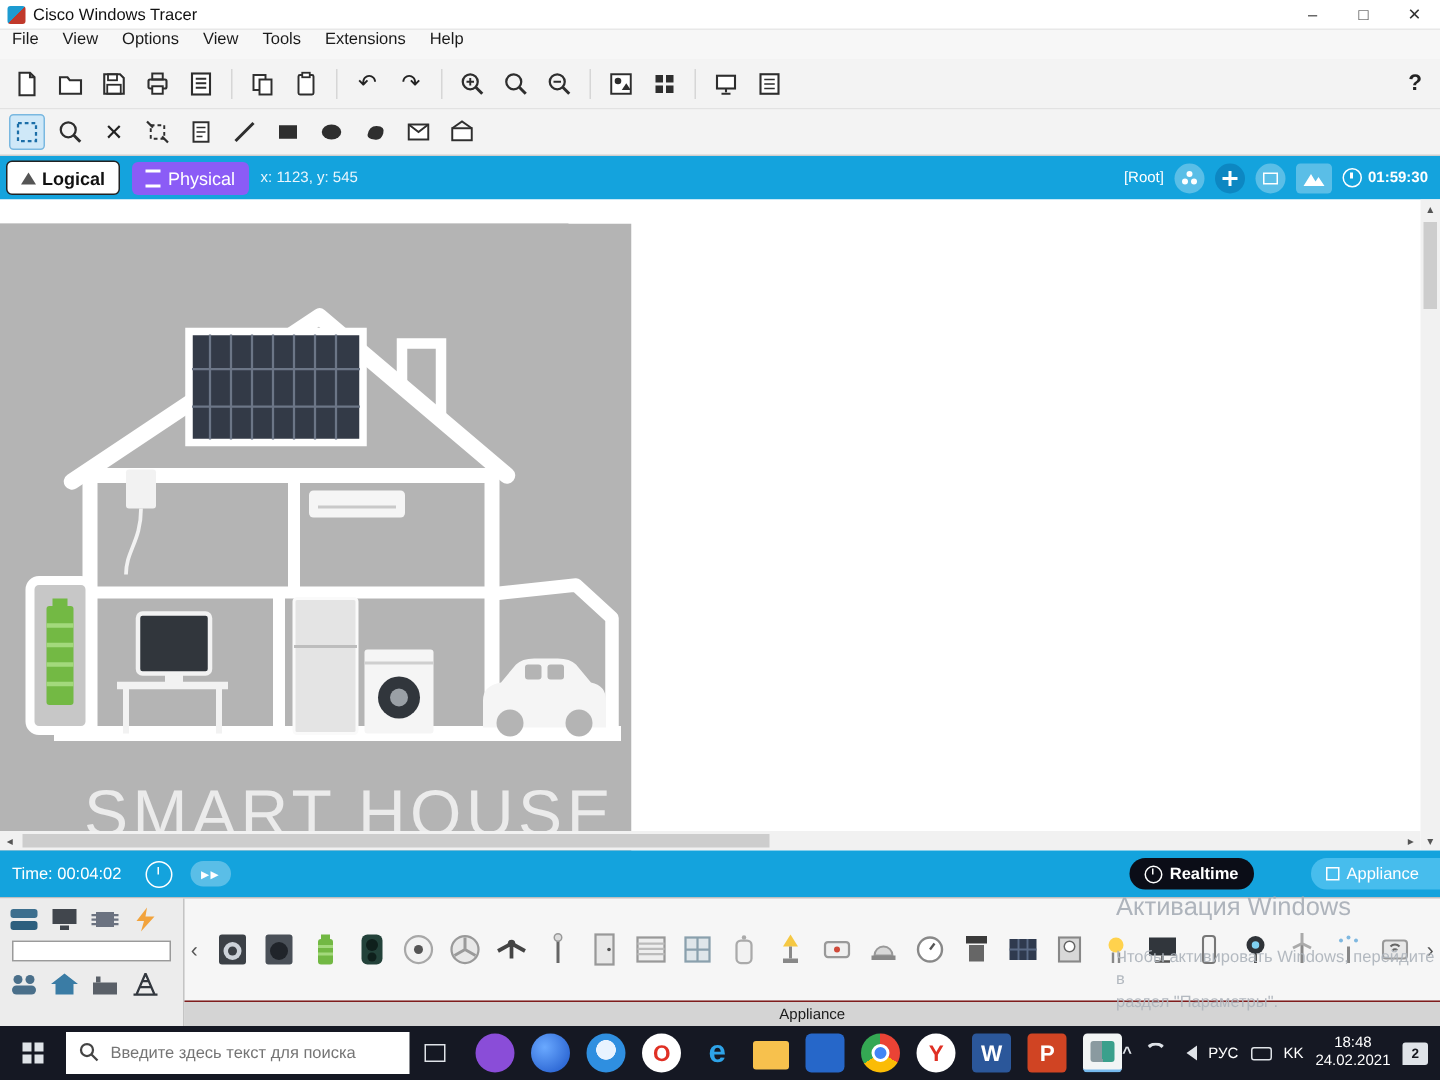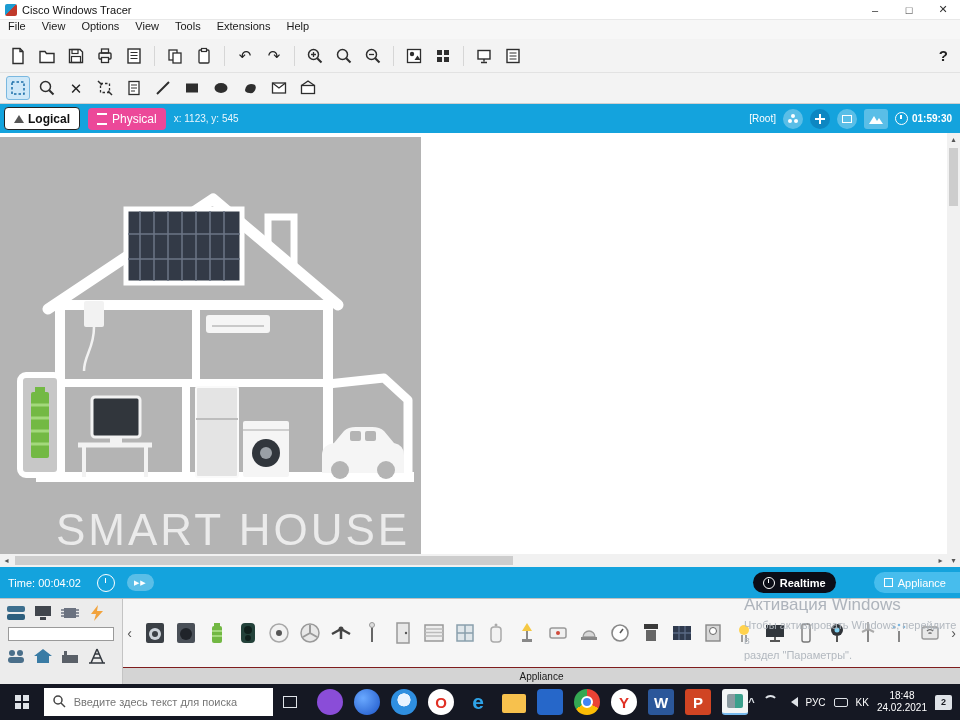--- a/index.html
+++ b/index.html
@@ -25,39 +25,39 @@
   .tbtn.sel{background:#cfe8f8;border:1px solid #7ab8e0;border-radius:3px;}
   .tbtn svg{display:block;}
   .glyph{font-size:15px;color:#222;line-height:1;}
   .sep{width:1px;height:20px;background:#d6d6d6;margin:0 3px;}
   .helpbtn{margin-left:auto;font-size:15px;font-weight:bold;color:#222;background:transparent;border:0;}
 
   
   .wsbar{position:absolute;left:0;top:104px;width:960px;height:29px;background:#14a3dd;display:flex;align-items:center;gap:8px;padding:0 4px;box-sizing:border-box;}
   .tabL{height:21px;background:#fff;border:1px solid #222;border-radius:4px;display:flex;align-items:center;gap:4px;padding:0 9px;font-weight:bold;font-size:12px;color:#111;}
   .tlico{width:0;height:0;border-left:5px solid transparent;border-right:5px solid transparent;border-bottom:8px solid #555;}
-  .tabP{height:22px;background:#ec4899;border-radius:4px;display:flex;align-items:center;gap:5px;padding:0 9px;font-size:12px;color:#fff;}
+  .tabP{height:22px;background:#8b5cf6;border-radius:4px;display:flex;align-items:center;gap:5px;padding:0 9px;font-size:12px;color:#fff;}
   .tpico{width:10px;height:8px;border-top:2px solid #fff;border-bottom:2px solid #fff;}
   .coords{color:#eaf6fd;font-size:10px;}
   .wsright{margin-left:auto;display:flex;align-items:center;gap:7px;padding-right:4px;}
   .rootlbl{color:#fff;font-size:10px;}
   .wsc{width:20px;height:20px;border-radius:50%;border:0;background:rgba(255,255,255,.3);display:flex;align-items:center;justify-content:center;padding:0;}
   .wsc.solid{background:#0d87c2;}
   .dot3{width:4px;height:4px;border-radius:50%;background:#fff;box-shadow:6px 0 0 #fff,3px -5px 0 #fff;margin:4px 6px 0 0;}
   .movex{width:10px;height:10px;background:linear-gradient(#fff,#fff) center/10px 2px no-repeat,linear-gradient(#fff,#fff) center/2px 10px no-repeat;}
   .bgx{width:10px;height:8px;border:1.5px solid #fff;box-sizing:border-box;}
   .wsc.sq{border-radius:3px;width:24px;}
   .mtn{display:block;}
   .envclock{display:flex;align-items:center;gap:4px;color:#fff;font-size:10px;font-weight:bold;}
   .clk{position:relative;width:13px;height:13px;border:1.5px solid #fff;border-radius:50%;box-sizing:border-box;}
   .clk::after{content:"";position:absolute;left:4.2px;top:1.8px;width:1.5px;height:4px;background:#fff;}
 
   
   .canvasband{position:absolute;left:0;top:133px;width:960px;height:434px;background:#fff;}
-  .houseimg{position:absolute;left:0;top:4px;width:379px;height:421px;background:#b4b4b4;}
+  .houseimg{position:absolute;left:0;top:16px;width:379px;height:421px;background:#b4b4b4;}
   .vscroll{position:absolute;right:0;top:0;width:13px;height:434px;background:#f1f1f1;display:flex;flex-direction:column;align-items:center;}
   .hscroll{position:absolute;left:0;bottom:0;height:13px;right:13px;background:#f1f1f1;display:flex;align-items:center;}
   .sarr{font-size:8px;color:#555;line-height:13px;width:13px;text-align:center;}
   .vthumb{width:9px;height:58px;background:#cdcdcd;margin-top:2px;}
   .vsp{flex:1;}
   .hthumb{height:9px;width:498px;background:#cdcdcd;margin-left:2px;}
   .hsp{flex:1;}
 
   
   .timebar{position:absolute;left:0;top:567px;width:960px;height:31px;background:#14a3dd;display:flex;align-items:center;box-sizing:border-box;padding-left:8px;}
@@ -80,21 +80,21 @@
   .catic{width:24px;height:22px;display:flex;align-items:center;justify-content:center;}
   .filter{display:block;width:106px;height:14px;margin:3px auto 1px auto;border:1px solid #9a9a9a;background:#fff;font-size:10px;padding:0 3px;box-sizing:border-box;}
   .devrow{position:absolute;left:123px;top:0;right:0;height:68px;display:flex;align-items:center;}
   .parr{width:13px;height:60px;border:0;background:transparent;color:#555;font-size:14px;padding:0;}
   .apps{display:flex;align-items:center;gap:3px;flex:1;overflow:hidden;margin-left:5px;}
   .ap{width:28px;height:46px;display:flex;align-items:center;justify-content:center;flex:0 0 auto;}
   .devlabel{position:absolute;left:123px;right:0;top:68px;height:18px;background:#d4d4d4;border-top:1px solid #7f1d1d;display:flex;align-items:center;justify-content:center;font-size:10px;color:#1a1a1a;box-sizing:border-box;}
 
   
   .wmark{position:absolute;left:744px;top:595px;z-index:6;pointer-events:none;color:rgba(175,181,189,.95);}
-  .wmark .l1{font-size:17px;display:block;margin-bottom:3px;color:rgba(170,176,184,.95);}
+  .wmark .l1{font-size:17px;display:block;margin-bottom:16px;color:rgba(170,176,184,.95);}
   .wmark .l2{font-size:11px;display:block;line-height:1.35;}
 
   
   .taskbar{position:absolute;left:0;top:684px;width:960px;height:36px;background:#151823;display:flex;align-items:center;z-index:10;}
   .tstart{width:44px;height:36px;border:0;background:transparent;display:flex;align-items:center;justify-content:center;}
   .winlogo{position:relative;left:-4px;top:-4px;width:6px;height:6px;background:#dfe3e8;box-shadow:8px 0 0 #dfe3e8,0 8px 0 #dfe3e8,8px 8px 0 #dfe3e8;}
   .tsearch{width:232px;height:28px;background:#fff;display:flex;align-items:center;gap:6px;padding:0 8px;box-sizing:border-box;}
   .tsearch input{flex:1;border:0;outline:none;font-size:11px;color:#444;background:transparent;font-family:"Liberation Sans",sans-serif;}
   .tvbtn{width:34px;height:36px;border:0;background:transparent;display:flex;align-items:center;justify-content:center;}
   .tvico{width:14px;height:12px;border:1.5px solid #dfe3e8;box-sizing:border-box;}

